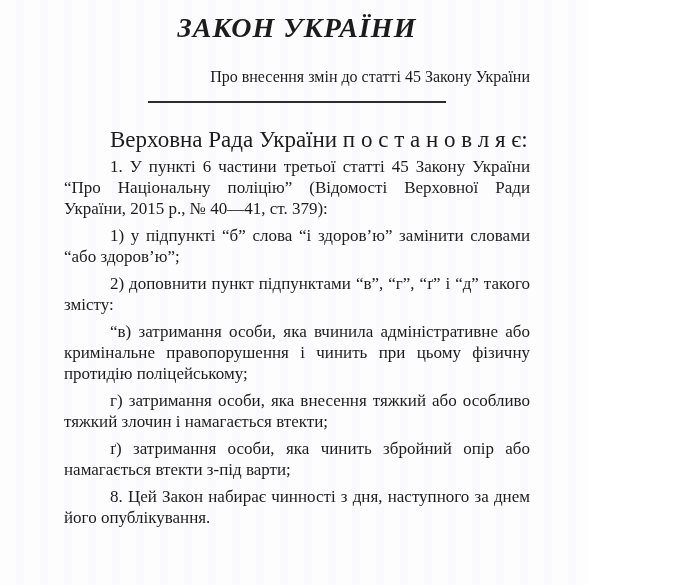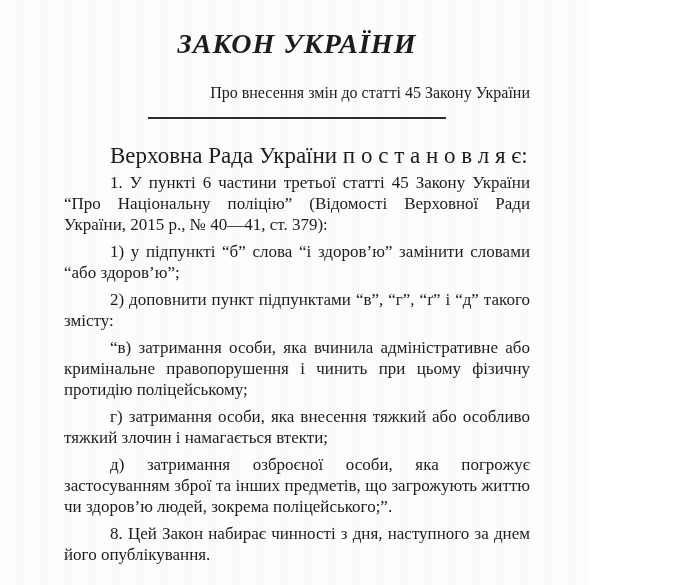--- a/index.html
+++ b/index.html
@@ -5,21 +5,21 @@
   html, body {
     margin: 0;
     padding: 0;
     background: #ffffff;
   }
   .page {
     position: relative;
     width: 589px;
     height: 585px;
     box-sizing: border-box;
-    padding: 24px 59px 0 64px;
+    padding: 8px 59px 0 64px;
     font-family: "Liberation Serif", "DejaVu Serif", serif;
     color: #1c1c1c;
     background-color: #fdfdfe;
     background-image: repeating-linear-gradient(
       90deg,
       #fdfdfe 0px, #fdfdfe 16px,
       #fafafc 16px, #fafafc 24px
     );
     overflow: hidden;
   }
@@ -72,17 +72,17 @@
   <div class="doc-rule"></div>
 
   <p class="preamble">Верховна Рада України п о с т а н о в л я є:</p>
 
   <div class="body-text">
     <p>1. У пункті 6 частини третьої статті 45 Закону України “Про Національну поліцію” (Відомості Верховної Ради України, 2015 р., № 40—41, ст. 379):</p>
     <p>1) у підпункті “б” слова “і здоров’ю” замінити словами “або здоров’ю”;</p>
     <p>2) доповнити пункт підпунктами “в”, “г”, “ґ” і “д” такого змісту:</p>
     <p>“в) затримання особи, яка вчинила адміністративне або кримінальне правопорушення і чинить при цьому фізичну протидію поліцейському;</p>
     <p>г) затримання особи, яка внесення тяжкий або особливо тяжкий злочин і намагається втекти;</p>
-    <p>д) затримання озброєної особи, яка погрожує застосуванням зброї та інших предметів, що загрожують життю чи здоров’ю людей, зокрема поліцейського;”.</p>
+    <p>ґ) затримання особи, яка чинить збройний опір або намагається втекти з-під варти;</p>
     <p>8. Цей Закон набирає чинності з дня, наступного за днем його опублікування.</p>
   </div>
 
 </div>
 
 </body></html>

